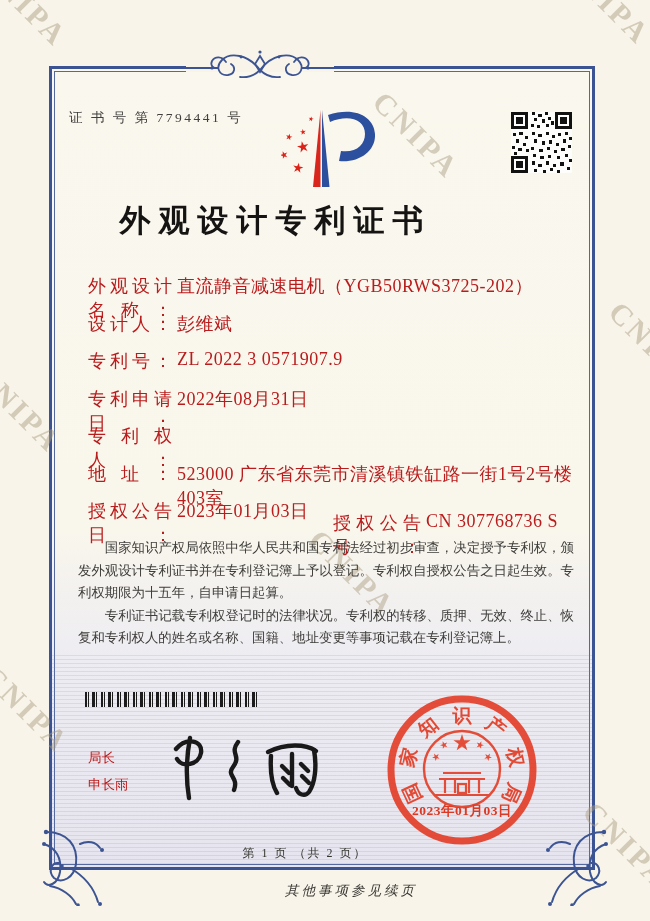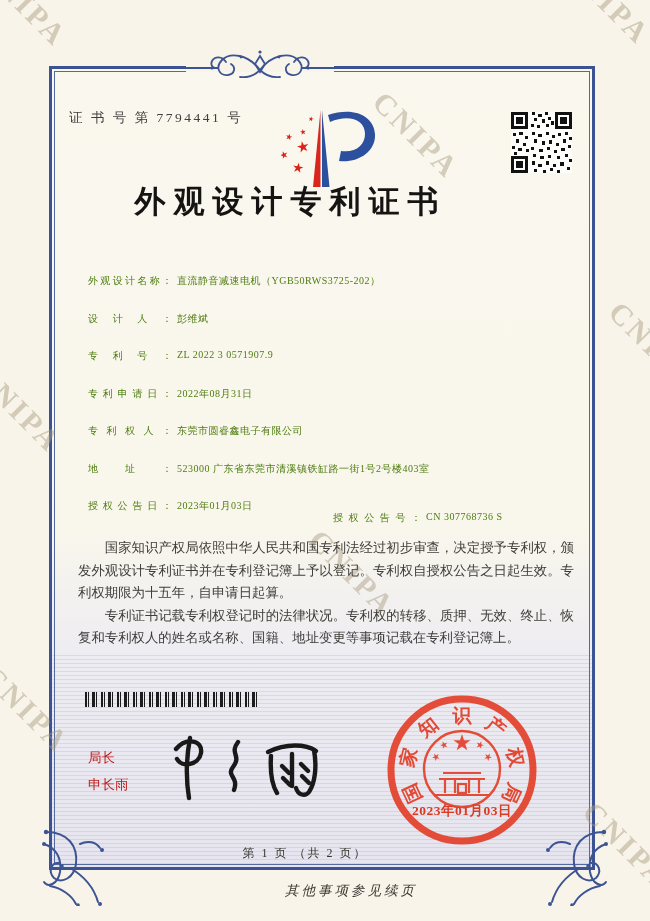--- a/index.html
+++ b/index.html
@@ -16,24 +16,24 @@
   .frame::after{content:"";position:absolute;inset:2px;border:1px solid #54699f;}
   .waves{position:absolute;left:52px;top:655px;width:540px;height:209px;z-index:2;
          background:repeating-linear-gradient(0deg,rgba(122,122,168,0.16) 0 1px,rgba(0,0,0,0) 1px 4px);}
   .content{position:absolute;inset:0;z-index:3;}
   .orn-mask{position:absolute;left:186px;top:63px;width:148px;height:9px;background:#f8f4e9;z-index:3;}
   .orn-top{position:absolute;left:182px;top:44px;width:156px;height:42px;z-index:4;}
   .orn-corner{position:absolute;z-index:4;}
   .cert-no{position:absolute;left:69px;top:109px;font-size:13.5px;letter-spacing:2.5px;color:#403f3c;}
   .logo{position:absolute;left:281px;top:106px;width:112px;height:90px;}
   .qr{position:absolute;left:511px;top:112px;width:61px;height:61px;}
-  .title{position:absolute;left:0;top:181px;width:551px;text-align:center;font-size:31px;
-         font-weight:600;letter-spacing:8px;color:#151413;margin-left:15px;}
+  .title{position:absolute;left:0;top:200px;width:551px;text-align:center;font-size:31px;
+         font-weight:600;letter-spacing:8px;color:#151413;}
   .fields{position:absolute;left:88px;top:274px;width:492px;}
-  .frow{display:flex;height:37.5px;align-items:flex-start;font-size:10px;color:#4d7c0f;position:relative;}
+  .frow{display:flex;height:37.5px;align-items:flex-start;font-size:18px;color:#b91c1c;position:relative;}
   .flabel{display:inline-block;width:84px;text-align:justify;text-align-last:justify;flex:none;letter-spacing:0;}
   .fvalue{margin-left:5px;letter-spacing:0.5px;white-space:nowrap;}
   .fpair2{position:absolute;left:245px;top:12px;display:flex;}
   .flabel2{display:inline-block;width:88px;text-align:justify;text-align-last:justify;flex:none;}
   .paras{position:absolute;left:78px;top:537px;width:496px;font-size:13.4px;line-height:22.6px;
          color:#3e3d3a;text-align:justify;}
   .paras p{margin:0;text-indent:2em;}
   .barcode{position:absolute;left:85px;top:692px;width:172px;height:15px;
            background:repeating-linear-gradient(90deg,#1c1c1c 0 2px,rgba(0,0,0,0) 2px 3px,#1c1c1c 3px 4px,rgba(0,0,0,0) 4px 7px,#1c1c1c 7px 10px,rgba(0,0,0,0) 10px 11px,#1c1c1c 11px 12px,rgba(0,0,0,0) 12px 16px);}
   .signer{position:absolute;left:88px;top:744px;font-family:"Liberation Sans","DejaVu Sans",sans-serif;
@@ -181,21 +181,20 @@
       <div class="frow">
         <span class="flabel">专利号：</span>
         <span class="fvalue">ZL 2022 3 0571907.9</span>
       </div>
       <div class="frow">
         <span class="flabel">专利申请日：</span>
         <span class="fvalue">2022年08月31日</span>
       </div>
       <div class="frow">
         <span class="flabel">专利权人：</span>
-        <span class="fvalue">东莞市圆睿鑫电子有限公司</span>
       </div>
       <div class="frow">
         <span class="flabel">地址：</span>
         <span class="fvalue" style="white-space:normal;">523000 广东省东莞市清溪镇铁缸路一街1号2号楼403室</span>
       </div>
       <div class="frow">
         <span class="flabel">授权公告日：</span>
         <span class="fvalue">2023年01月03日</span>
         <span class="fpair2">
           <span class="flabel2">授权公告号：</span>

